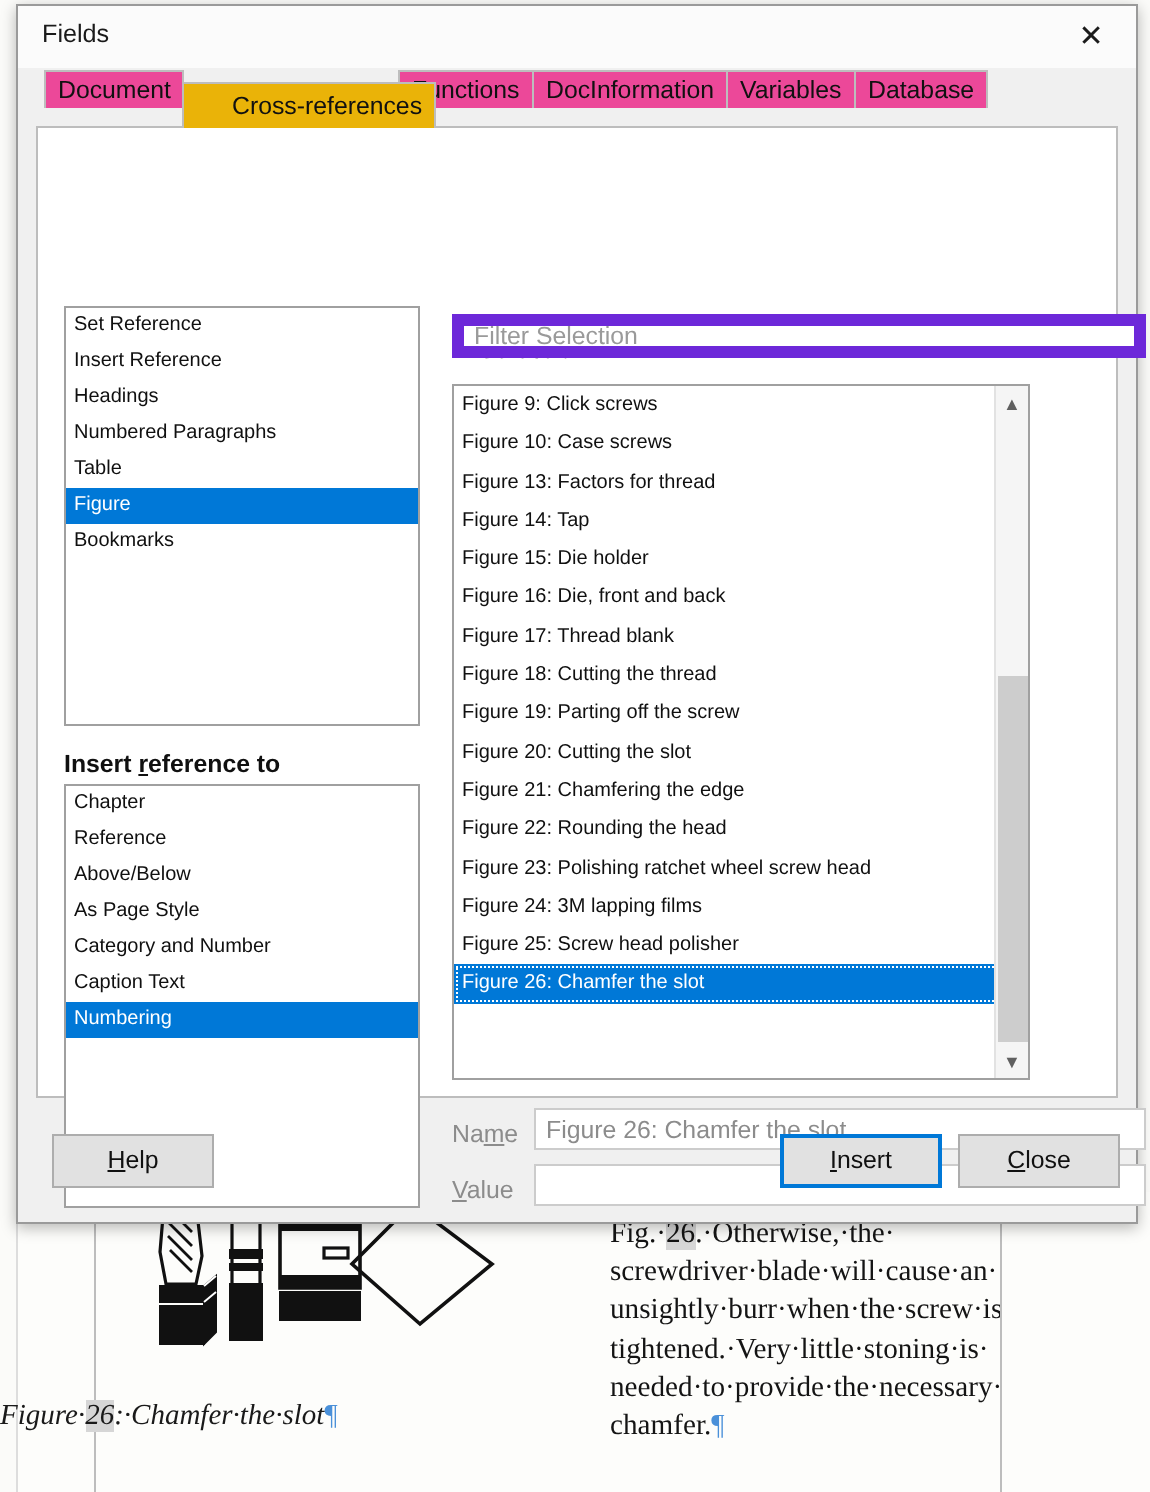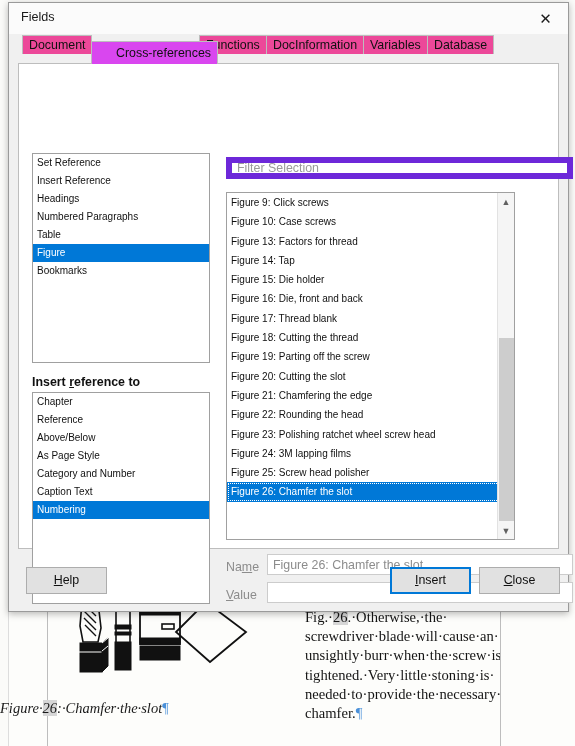--- a/index.html
+++ b/index.html
@@ -136,21 +136,21 @@
     border-bottom: none;
     font-size: 12.4px;
     color: #111111;
     line-height: 18px;
     white-space: nowrap;
     cursor: default;
   }
   .tab.active {
     top: 7px;
     height: 23px;
-    background: #d946ef;
+    background: #eab308;
     border-color: #bdbdbd;
     line-height: 22px;
     z-index: 3;
     padding-left: 24px;
   }
 
   #tab-panel {
     position: absolute;
     left: 9px; top: 60px;
     width: 541px; height: 486px;

